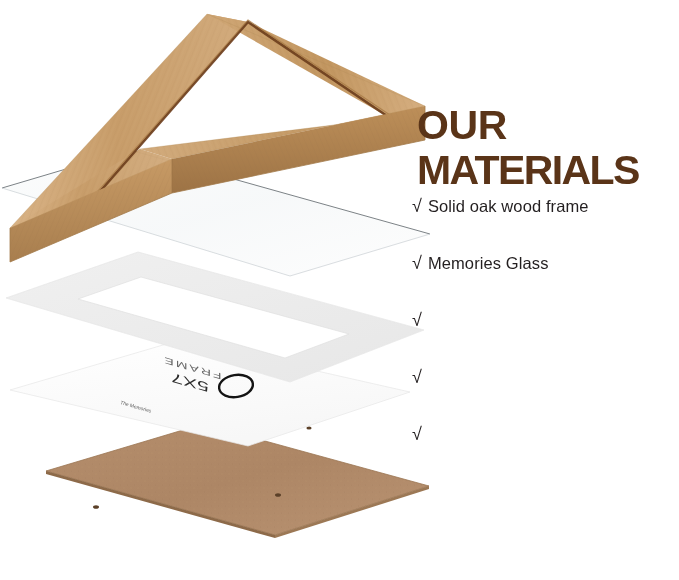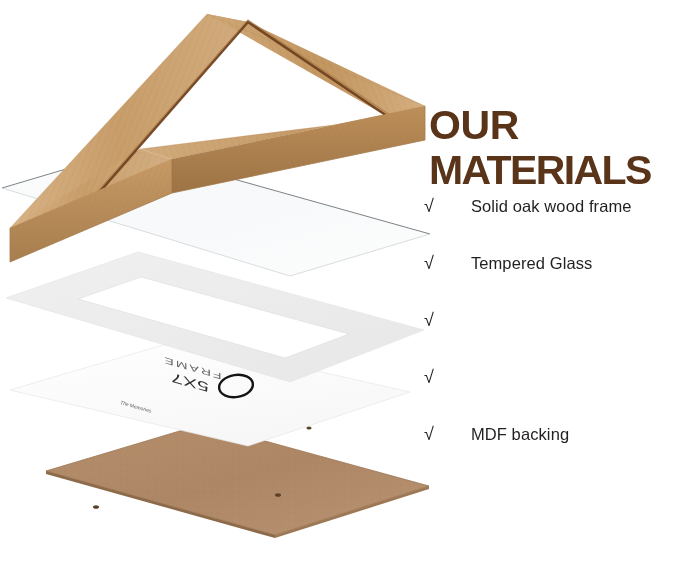--- a/index.html
+++ b/index.html
@@ -26,21 +26,21 @@
   }
   #illustration svg {
     display: block;
     width: 430px;
     height: 580px;
   }
 
   
   #text-panel {
     position: absolute;
-    left: 424px;
+    left: 412px;
     top: 0;
     width: 255px;
     height: 580px;
   }
 
   #heading {
     position: absolute;
     left: 5px;
     top: 76px;
     width: 252px;
@@ -72,21 +72,21 @@
     font-size: 16.5px;
     line-height: 20px;
     white-space: nowrap;
   }
   .feature-check {
     font-size: 18px;
     line-height: 20px;
     margin-right: 6px;
     color: #231f20;
   }
-  .feature-label { letter-spacing: 0.1px; margin-left: 31px; }
+  .feature-label { letter-spacing: 0.1px; }
 </style>
 </head>
 <body>
 
 <div id="illustration">
   <svg viewBox="0 0 430 580" xmlns="http://www.w3.org/2000/svg">
     <defs>
       <linearGradient id="oakTopL" x1="0" y1="0" x2="1" y2="0">
         <stop offset="0" stop-color="#d8b285"></stop>
         <stop offset="0.45" stop-color="#c79c69"></stop>
@@ -232,27 +232,26 @@
     <span class="line2">MATERIALS</span>
   </h1>
 
   <ul id="feature-list">
     <li class="feature-item">
       <span class="feature-check">√</span>
       <span class="feature-label">Solid oak wood frame</span>
     </li>
     <li class="feature-item">
       <span class="feature-check">√</span>
-      <span class="feature-label">Tempered Glass</span>
-    </li>
-    <li class="feature-item">
-      <span class="feature-check">√</span>
-    </li>
-    <li class="feature-item">
-      <span class="feature-check">√</span>
-    </li>
-    <li class="feature-item">
-      <span class="feature-check">√</span>
-      <span class="feature-label">MDF backing</span>
+      <span class="feature-label">Memories Glass</span>
+    </li>
+    <li class="feature-item">
+      <span class="feature-check">√</span>
+    </li>
+    <li class="feature-item">
+      <span class="feature-check">√</span>
+    </li>
+    <li class="feature-item">
+      <span class="feature-check">√</span>
     </li>
   </ul>
 
 </div>
 
 </body></html>

